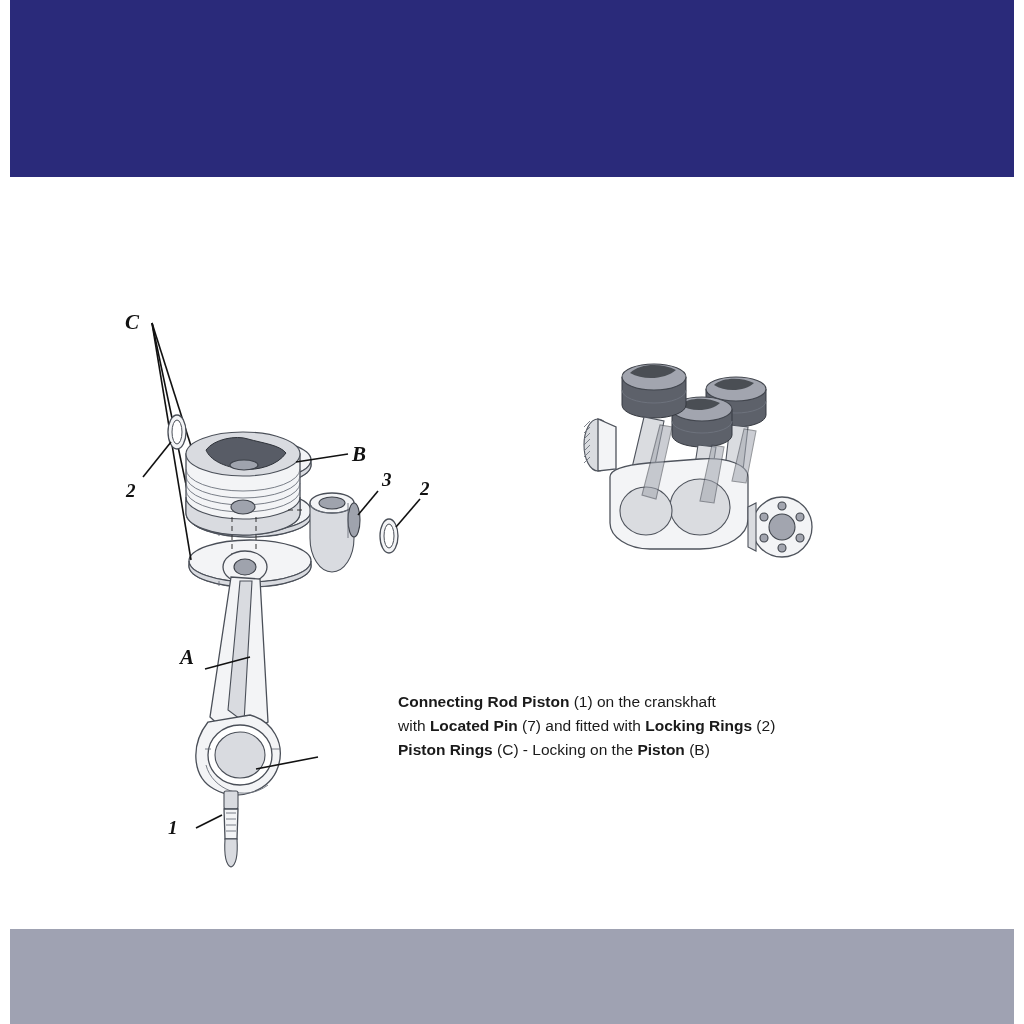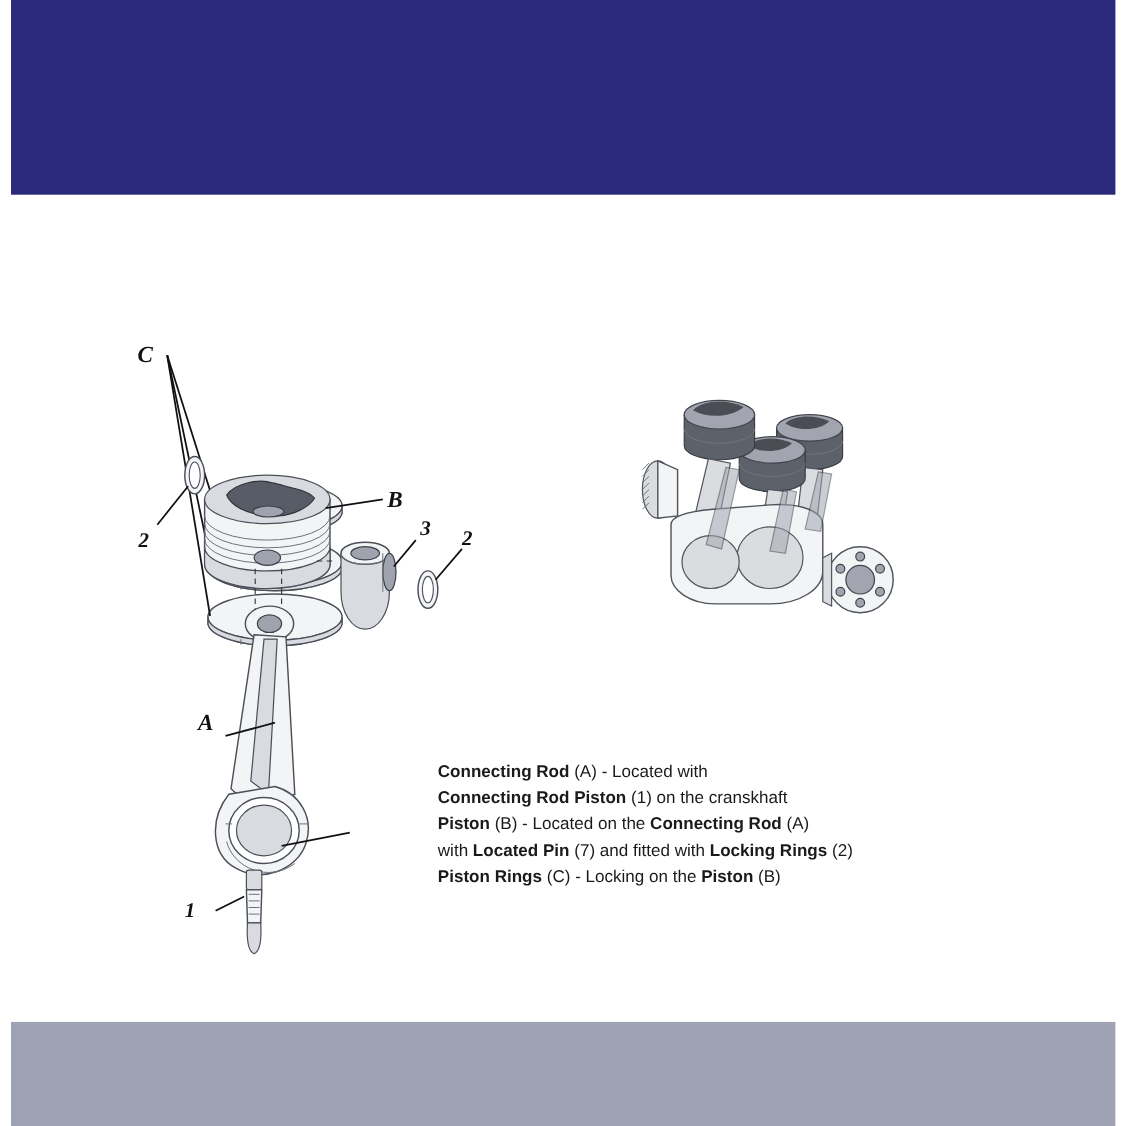--- a/index.html
+++ b/index.html
@@ -281,23 +281,21 @@
         </g>
 
         <path d="M660 248 L642 318 L656 322 L672 250 Z" class="mp-dark" opacity="0.55"></path>
         <path d="M712 268 L700 324 L714 326 L724 270 Z" class="mp-dark" opacity="0.55"></path>
         <path d="M744 252 L732 304 L746 306 L756 254 Z" class="mp-dark" opacity="0.55"></path>
       </g>
 
     </svg>
 
     <div class="caption">
-        <div class="cap-line"><b>Connecting Rod</b><span> (A) - Located with</span></div>
         <div class="cap-line"><b>Connecting Rod Piston</b><span> (1) on the cranskhaft</span></div>
-        <div class="cap-line"><b>Piston</b><span> (B) - Located on the </span><b>Connecting Rod</b><span> (A)</span></div>
         <div class="cap-line"><span>with </span><b>Located Pin</b><span> (7) and fitted with </span><b>Locking Rings</b><span> (2)</span></div>
         <div class="cap-line"><b>Piston Rings</b><span> (C) - Locking on the </span><b>Piston</b><span> (B)</span></div>
       </div>
 
   </div>
 
   <div class="footer-band" style="background: rgb(159, 162, 178);"></div>
 
 </div>
 

